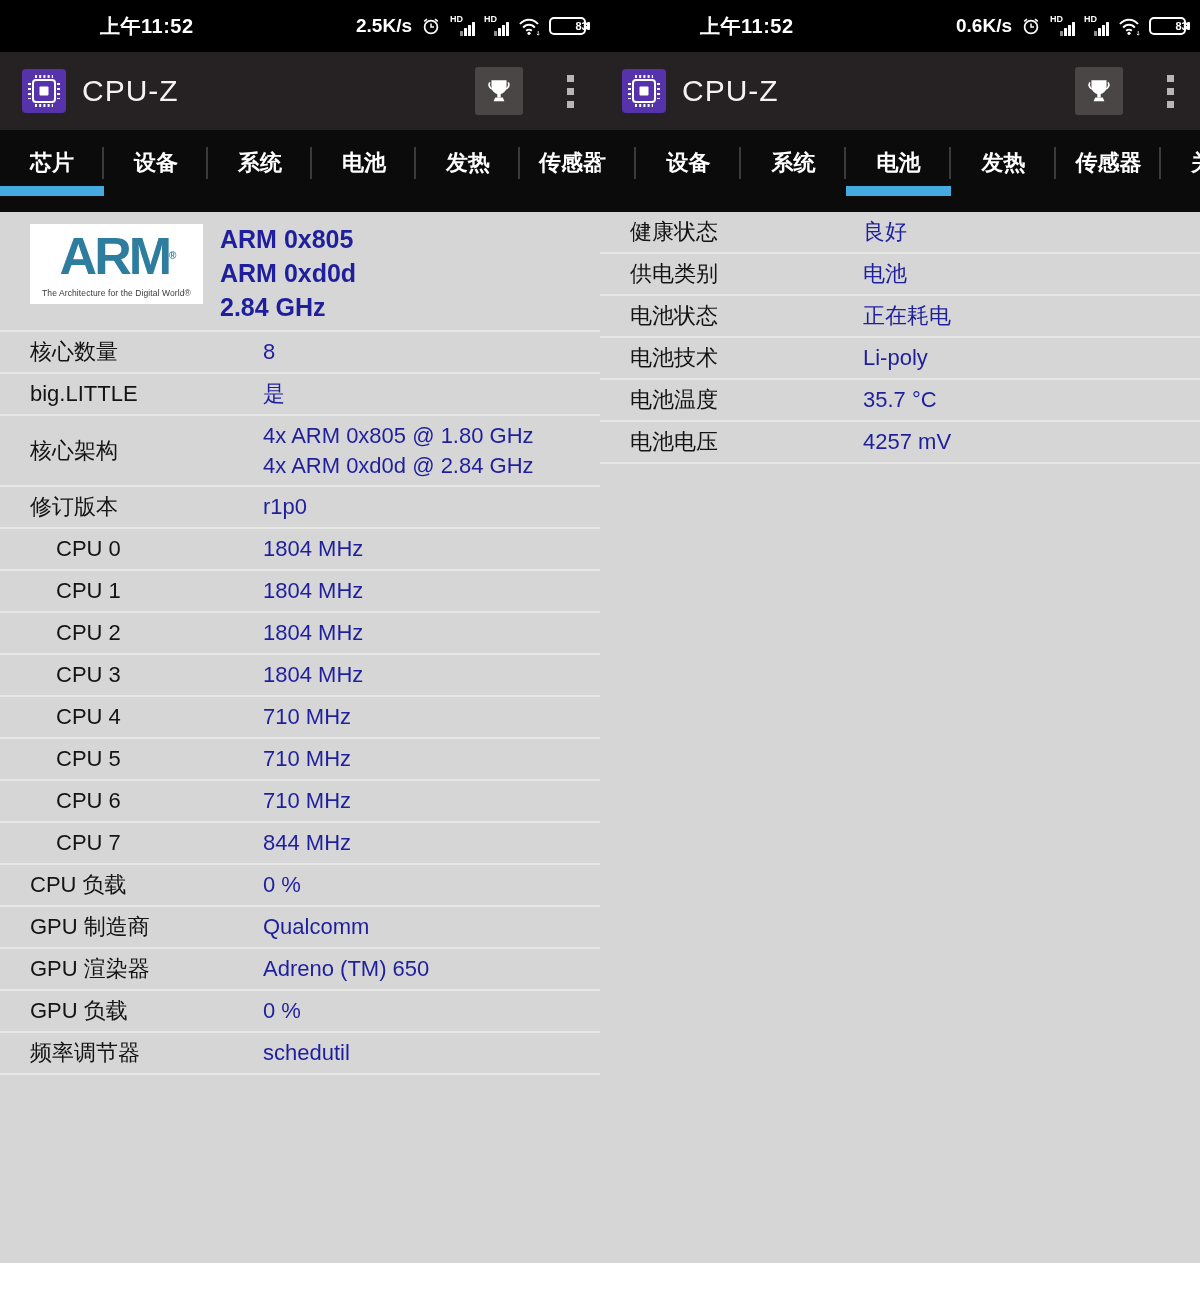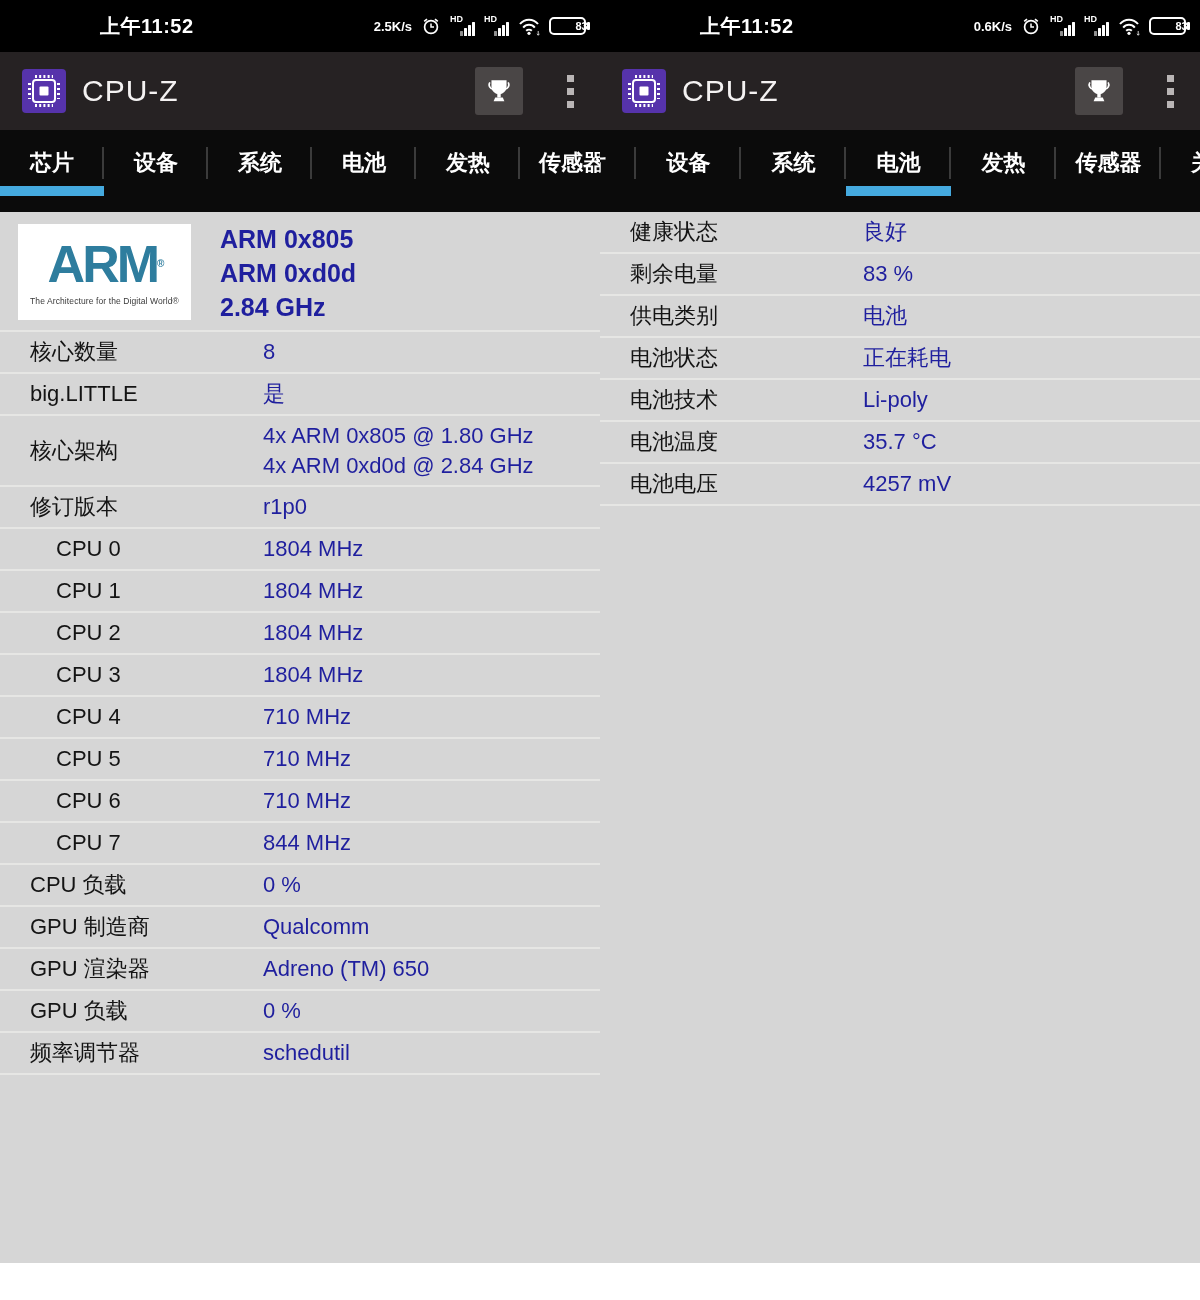--- a/index.html
+++ b/index.html
@@ -20,21 +20,21 @@
   .phones{display:flex;width:1200px;height:1263px;}
   .screen{width:600px;height:1263px;overflow:hidden;position:relative;background:var(--content);}
 
   
   .status-bar{
     height:52px;background:#000;color:#fff;display:flex;align-items:center;
     padding:0 14px 0 100px;position:relative;gap:20px;
   }
   .status-time{font-size:20px;font-weight:bold;letter-spacing:.5px;}
   .status-right{margin-left:auto;display:flex;align-items:center;gap:9px;}
-  .net-speed{font-size:13px;font-weight:bold;}
+  .net-speed{font-size:19px;font-weight:bold;}
   .sim-icon{position:relative;width:25px;height:22px;}
   .sim-icon .hd{position:absolute;top:0;left:0;font-size:9px;font-weight:bold;line-height:9px;}
   .sim-icon .bars{position:absolute;bottom:1px;right:0;display:flex;align-items:flex-end;gap:1px;}
   .sim-icon .bars i{display:block;width:3px;background:#fff;border-radius:.5px;}
   .sim-icon .bars i:nth-child(1){height:5px;background:#8f8f8f;}
   .sim-icon .bars i:nth-child(2){height:8px;}
   .sim-icon .bars i:nth-child(3){height:11px;}
   .sim-icon .bars i:nth-child(4){height:14px;}
   .battery{
     width:37px;height:18px;border:2px solid #fff;border-radius:5px;position:relative;
@@ -65,21 +65,21 @@
   .tab.partial-leading .tab-label{margin-left:-38px;}
   .tab.partial-trailing{width:39px;justify-content:flex-start;overflow:hidden;}
   .tab.partial-trailing .tab-label{margin-left:30px;}
   .tab.partial-trailing::after{display:none;}
 
   
   .content{background:var(--content);height:1067px;overflow:hidden;}
 
   .chip-header{height:120px;position:relative;border-bottom:2px solid var(--sep);}
   .arm-logo{
-    position:absolute;left:18px;top:12px;width:173px;height:96px;background:#fff;
+    position:absolute;left:30px;top:12px;width:173px;height:80px;background:#fff;
     display:flex;flex-direction:column;align-items:center;justify-content:center;
   }
   .arm-logo .arm-word{
     color:var(--arm-teal);font-size:52px;font-weight:bold;letter-spacing:-3px;line-height:52px;
   }
   .arm-logo .arm-reg{font-size:10px;vertical-align:top;color:var(--arm-teal);}
   .arm-logo .arm-tag{color:#3a3a3a;font-size:8.5px;margin-top:6px;letter-spacing:.1px;}
   .chip-title{position:absolute;left:220px;top:10px;}
   .chip-title div{color:var(--value);font-size:25px;font-weight:bold;line-height:34px;}
 
@@ -456,27 +456,20 @@
       <div class="rows">
 
           <div class="row">
             <span class="row-label">健康状态</span>
             <span class="row-value">
               <span>良好</span>
 
             </span>
           </div>
 
-          <div class="row">
-            <span class="row-label">剩余电量</span>
-            <span class="row-value">
-              <span>83 %</span>
-
-            </span>
-          </div>
 
           <div class="row">
             <span class="row-label">供电类别</span>
             <span class="row-value">
               <span>电池</span>
 
             </span>
           </div>
 
           <div class="row">

